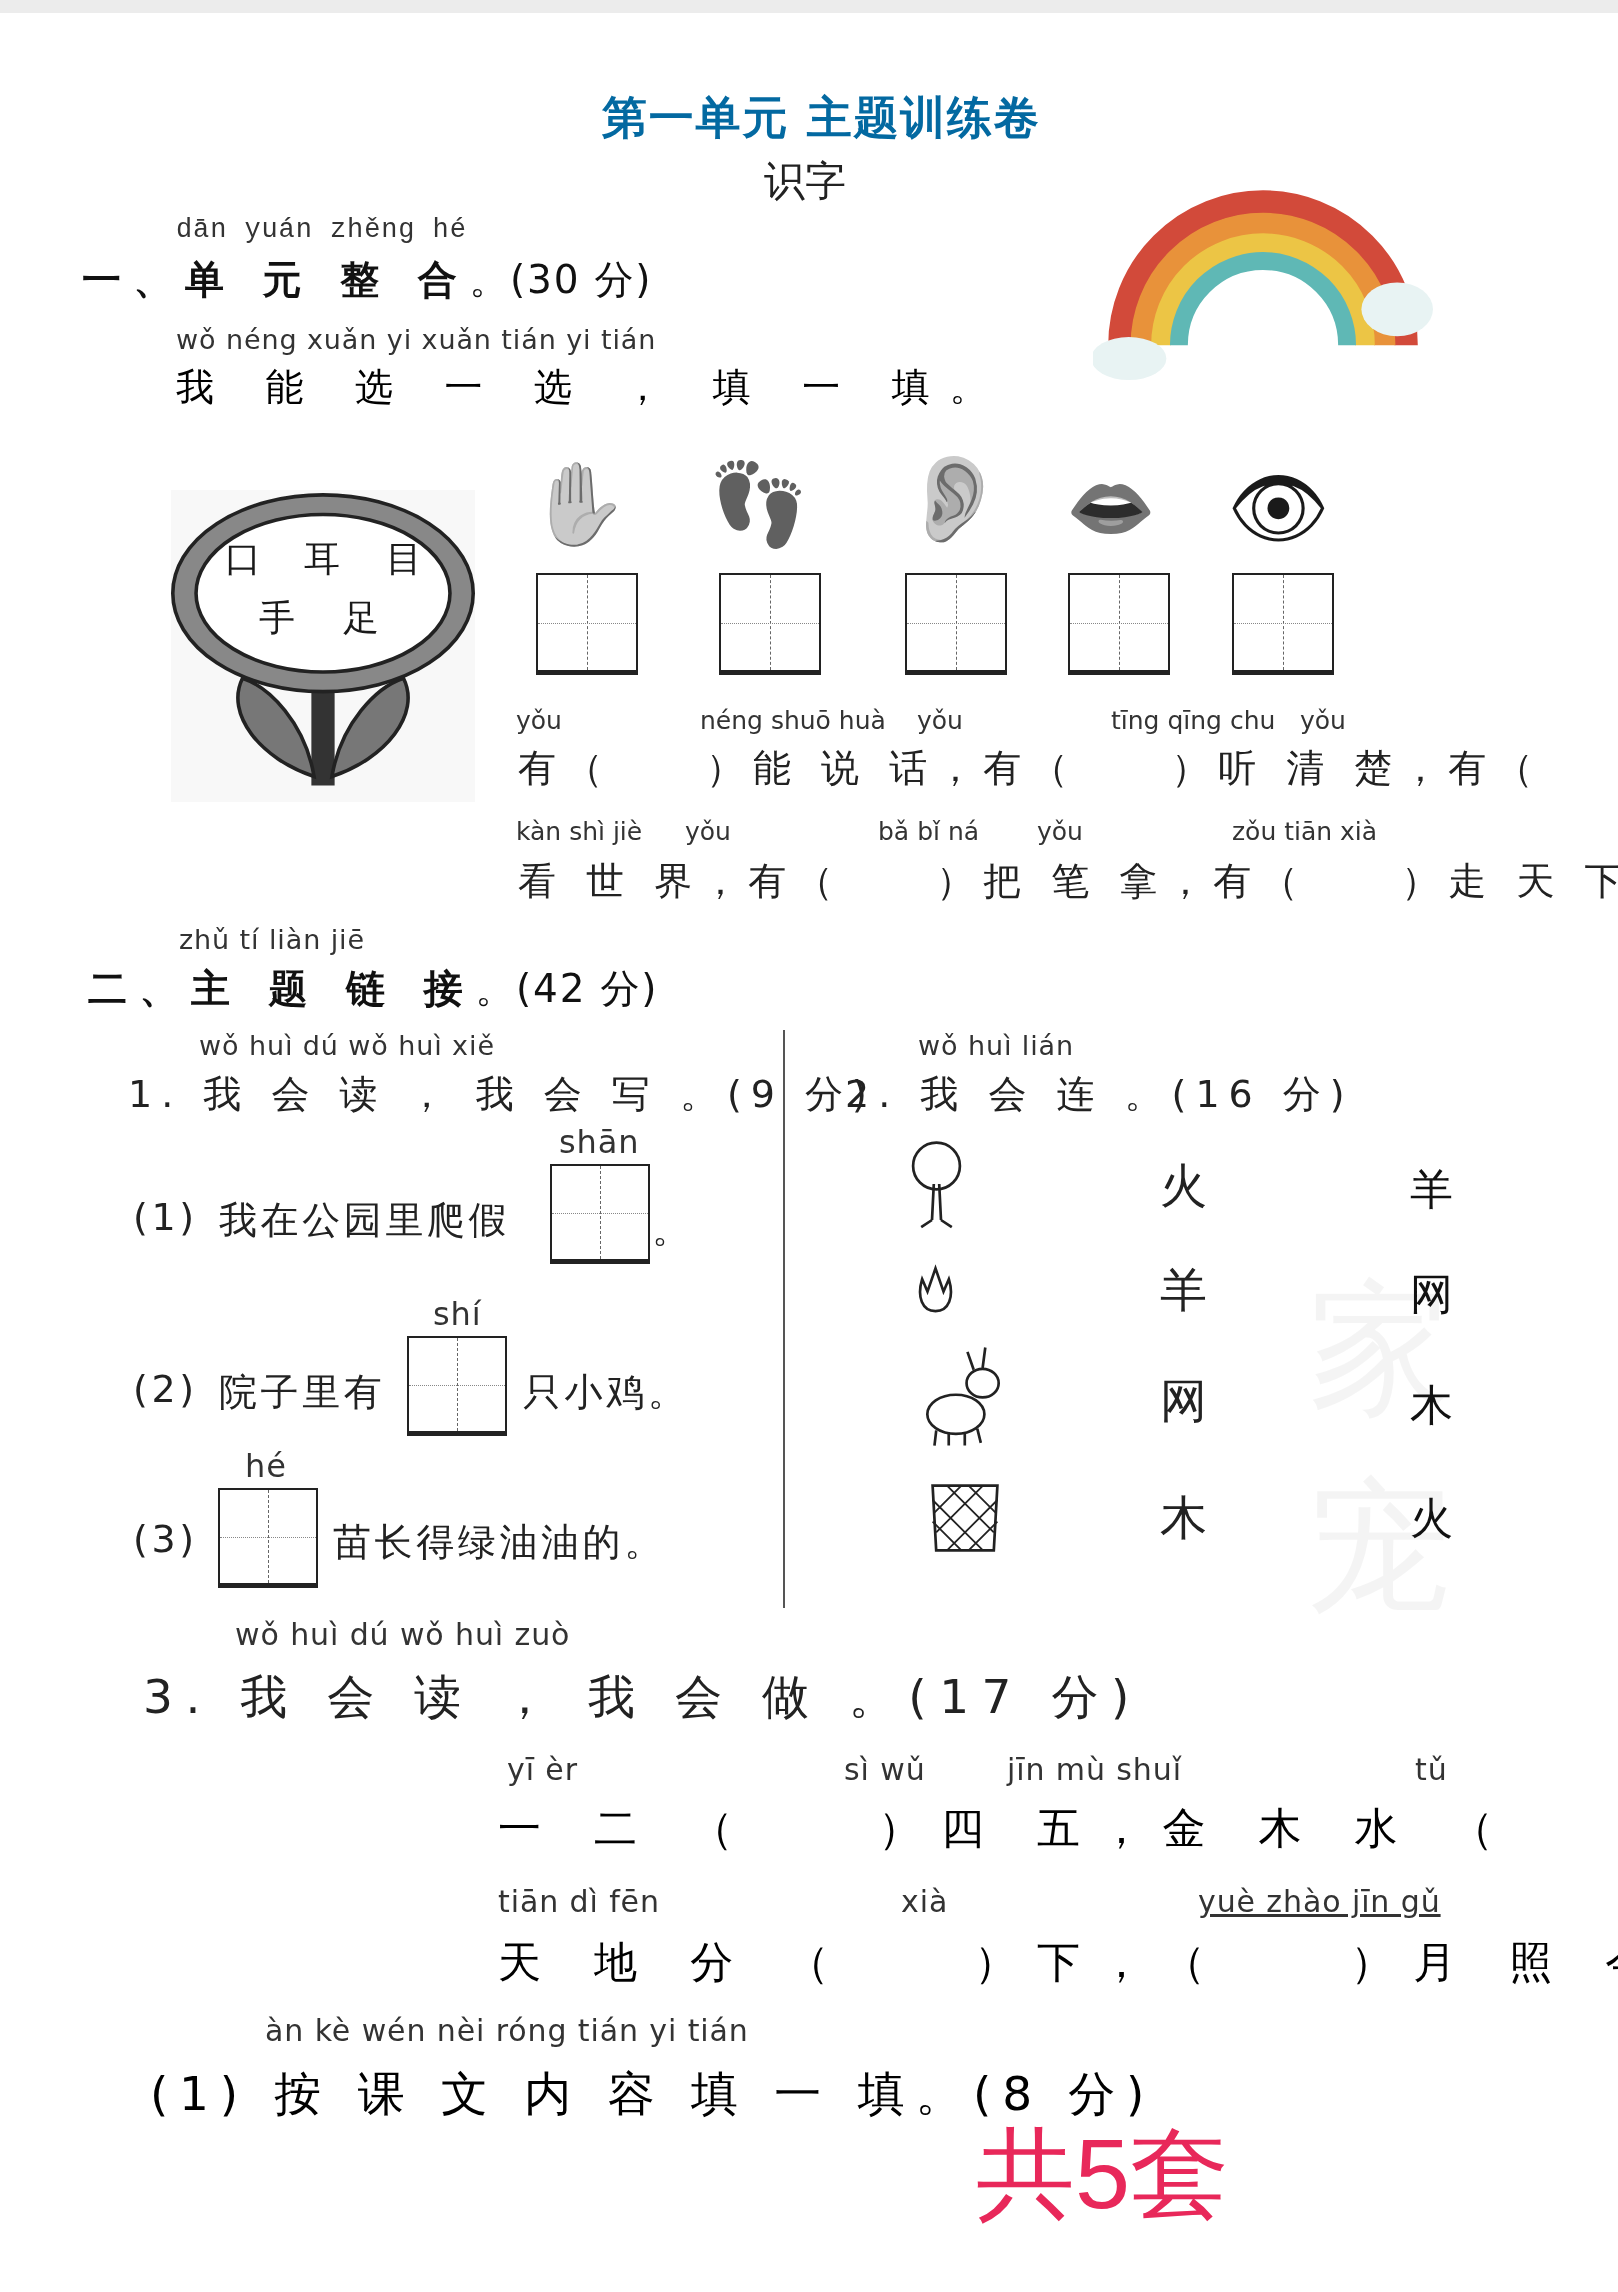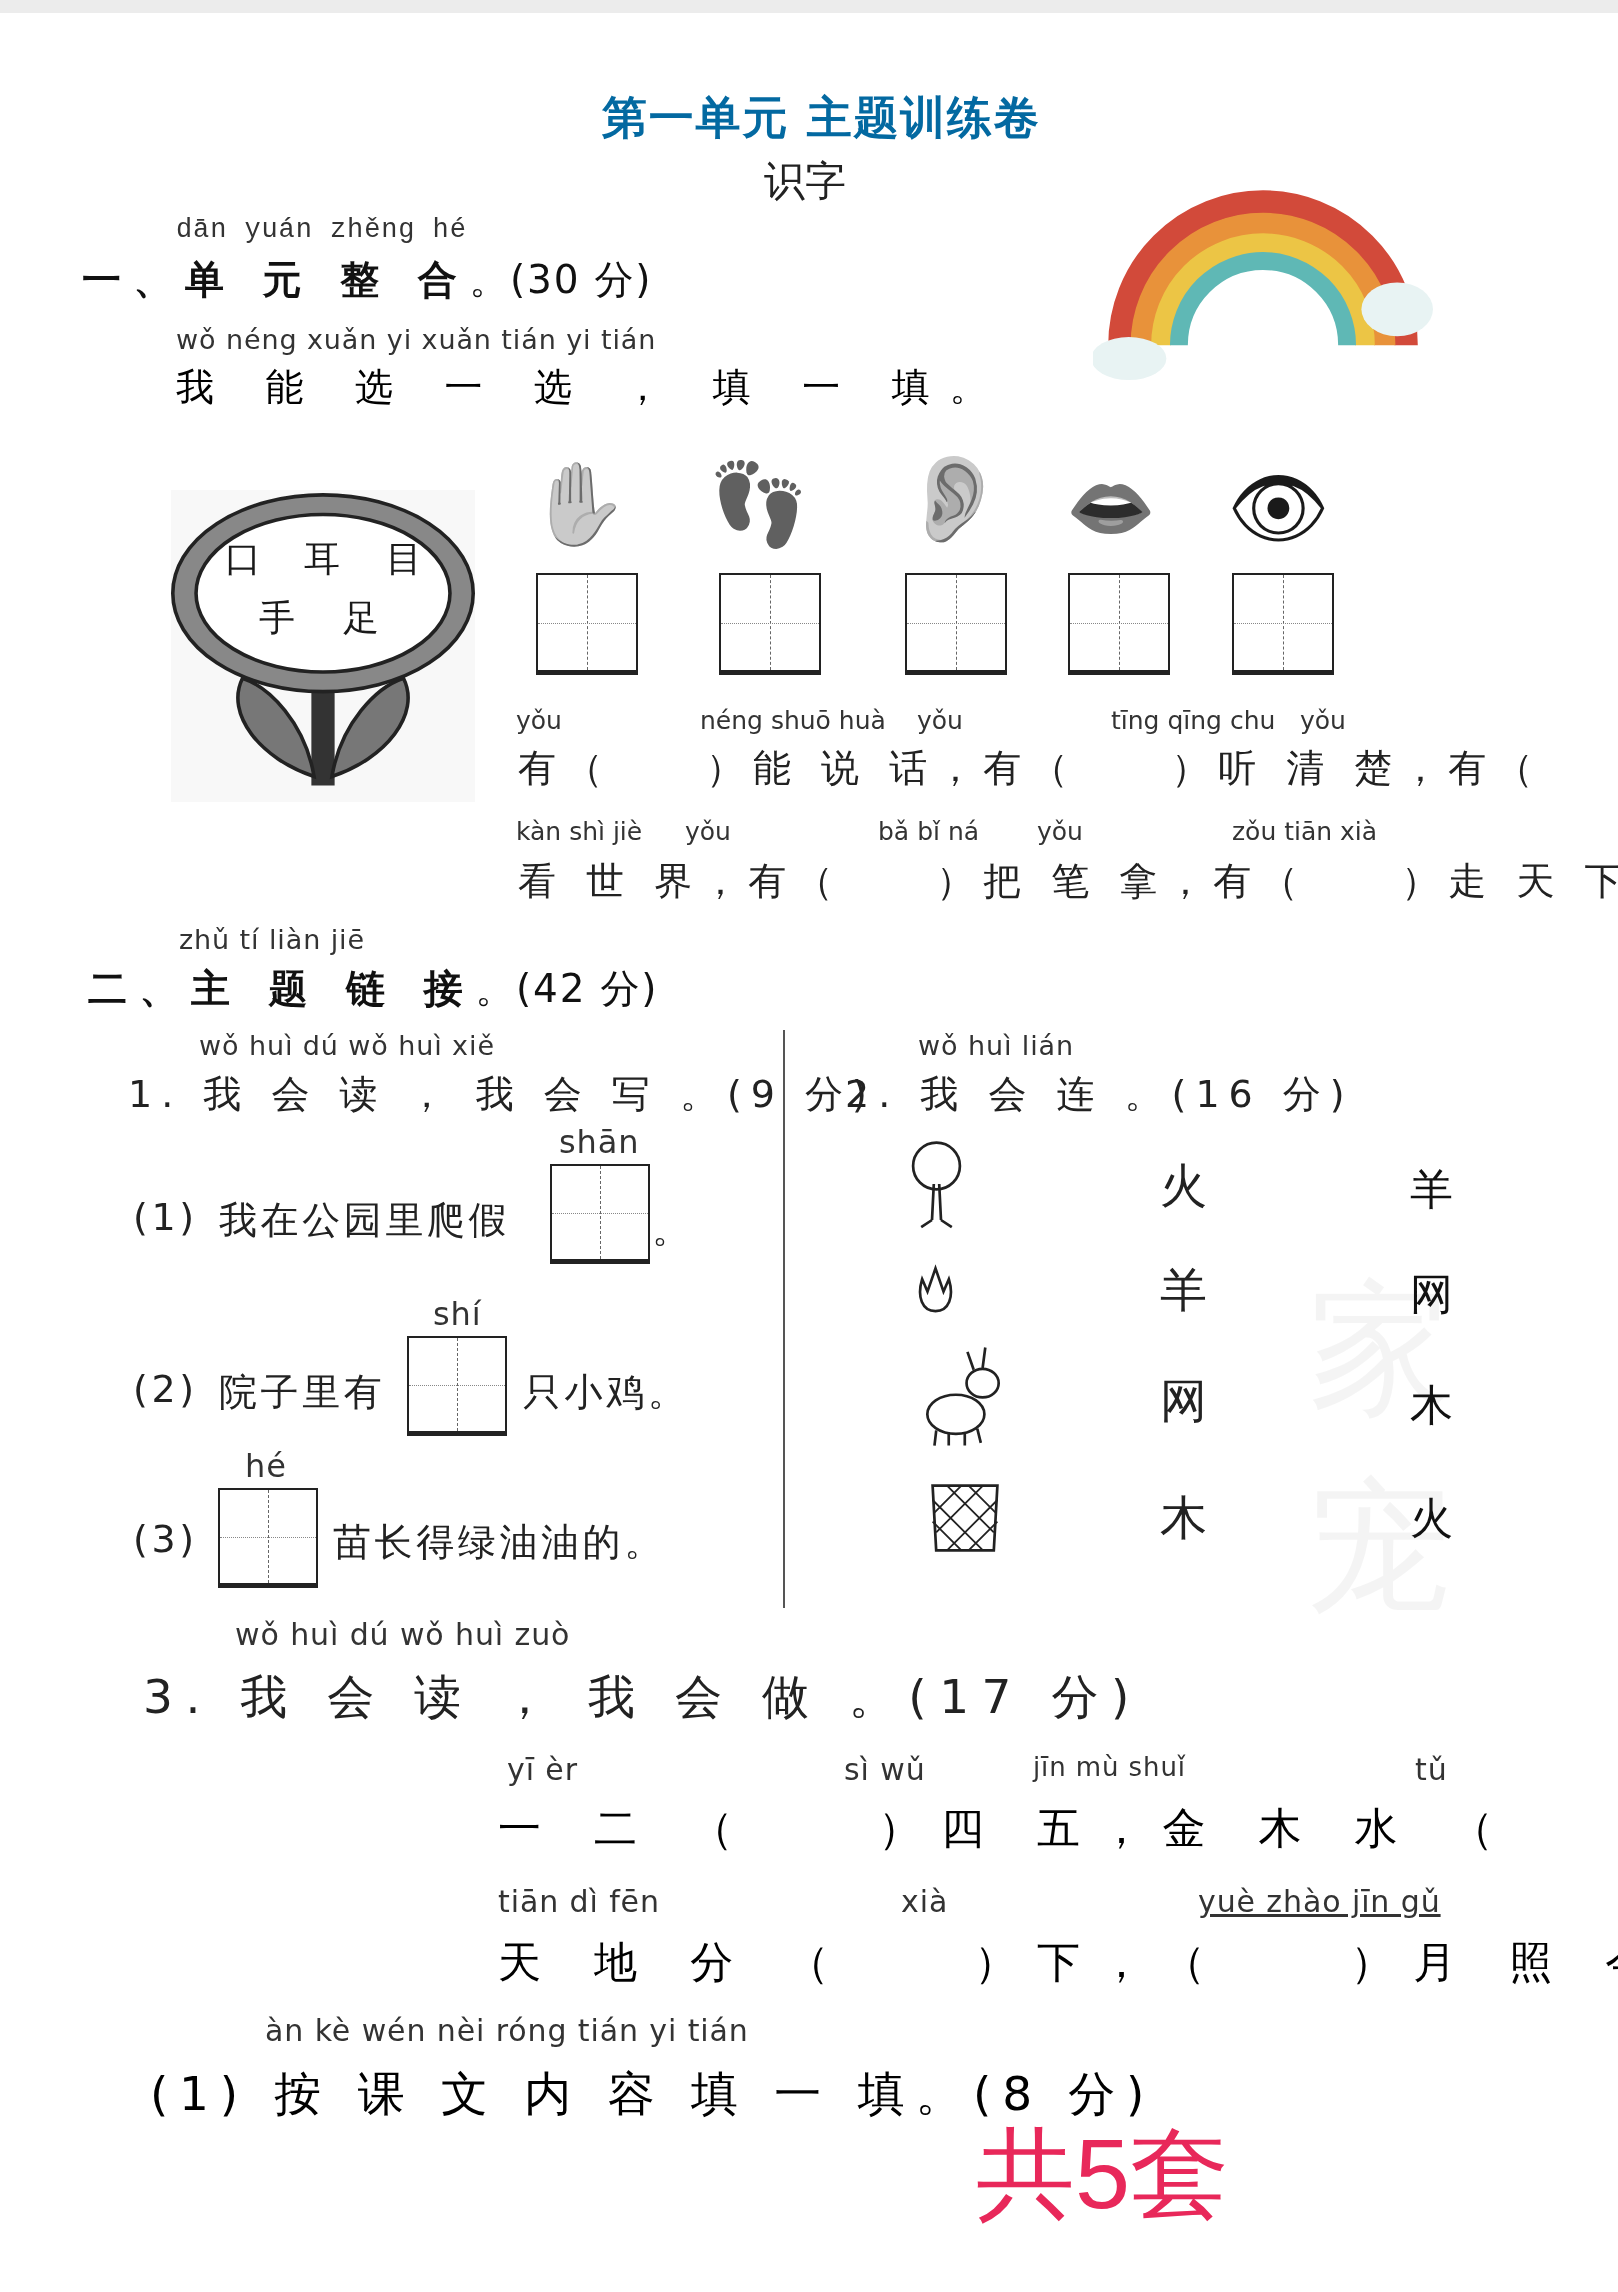--- a/index.html
+++ b/index.html
@@ -173,21 +173,21 @@
 <div class="abs match" style="left:1410px; top:1161px;">羊</div>
 <div class="abs match" style="left:1410px; top:1266px;">网</div>
 <div class="abs match" style="left:1410px; top:1377px;">木</div>
 <div class="abs match" style="left:1410px; top:1490px;">火</div>
 
 <div class="abs py" style="left:235px; top:1617px; font-size:30px;">wǒ  huì  dú       wǒ  huì  zuò</div>
 <div class="abs txt" style="left:143px; top:1666px; font-size:47px; letter-spacing:12.5px;">3.  我 会 读 ， 我 会 做 。(17 分)</div>
 
 <div class="abs py" style="left:507px; top:1752px; font-size:30px;">yī  èr</div>
 <div class="abs py" style="left:844px; top:1752px; font-size:30px;">sì  wǔ</div>
-<div class="abs py" style="left:1007px; top:1752px; font-size:26px;margin-left:26px;">jīn mù shuǐ</div>
+<div class="abs py" style="left:1007px; top:1752px; font-size:30px;">jīn mù shuǐ</div>
 <div class="abs py" style="left:1415px; top:1752px; font-size:30px;">tǔ</div>
 <div class="abs txt-wide" style="left:498px; top:1800px; font-size:43px;">一 二 （　　）四 五，金 木 水 （　　）土。</div>
 
 <div class="abs py" style="left:498px; top:1884px; font-size:30px;">tiān  dì  fēn</div>
 <div class="abs py" style="left:901px; top:1884px; font-size:30px;">xià</div>
 <div class="abs py" style="left:1198px; top:1884px; font-size:30px;text-decoration:underline;">yuè zhào jīn  gǔ</div>
 <div class="abs txt-wide" style="left:498px; top:1934px; font-size:43px;">天 地 分 （　　）下，（　　）月 照 今 古。</div>
 
 <div class="abs py" style="left:265px; top:2013px; font-size:30px;">àn  kè  wén nèi róng tián  yi  tián</div>
 <div class="abs txt-wide" style="left:150px; top:2063px; font-size:47px; letter-spacing:10.7px;">(1) 按 课 文 内 容 填 一 填。(8 分)</div>

